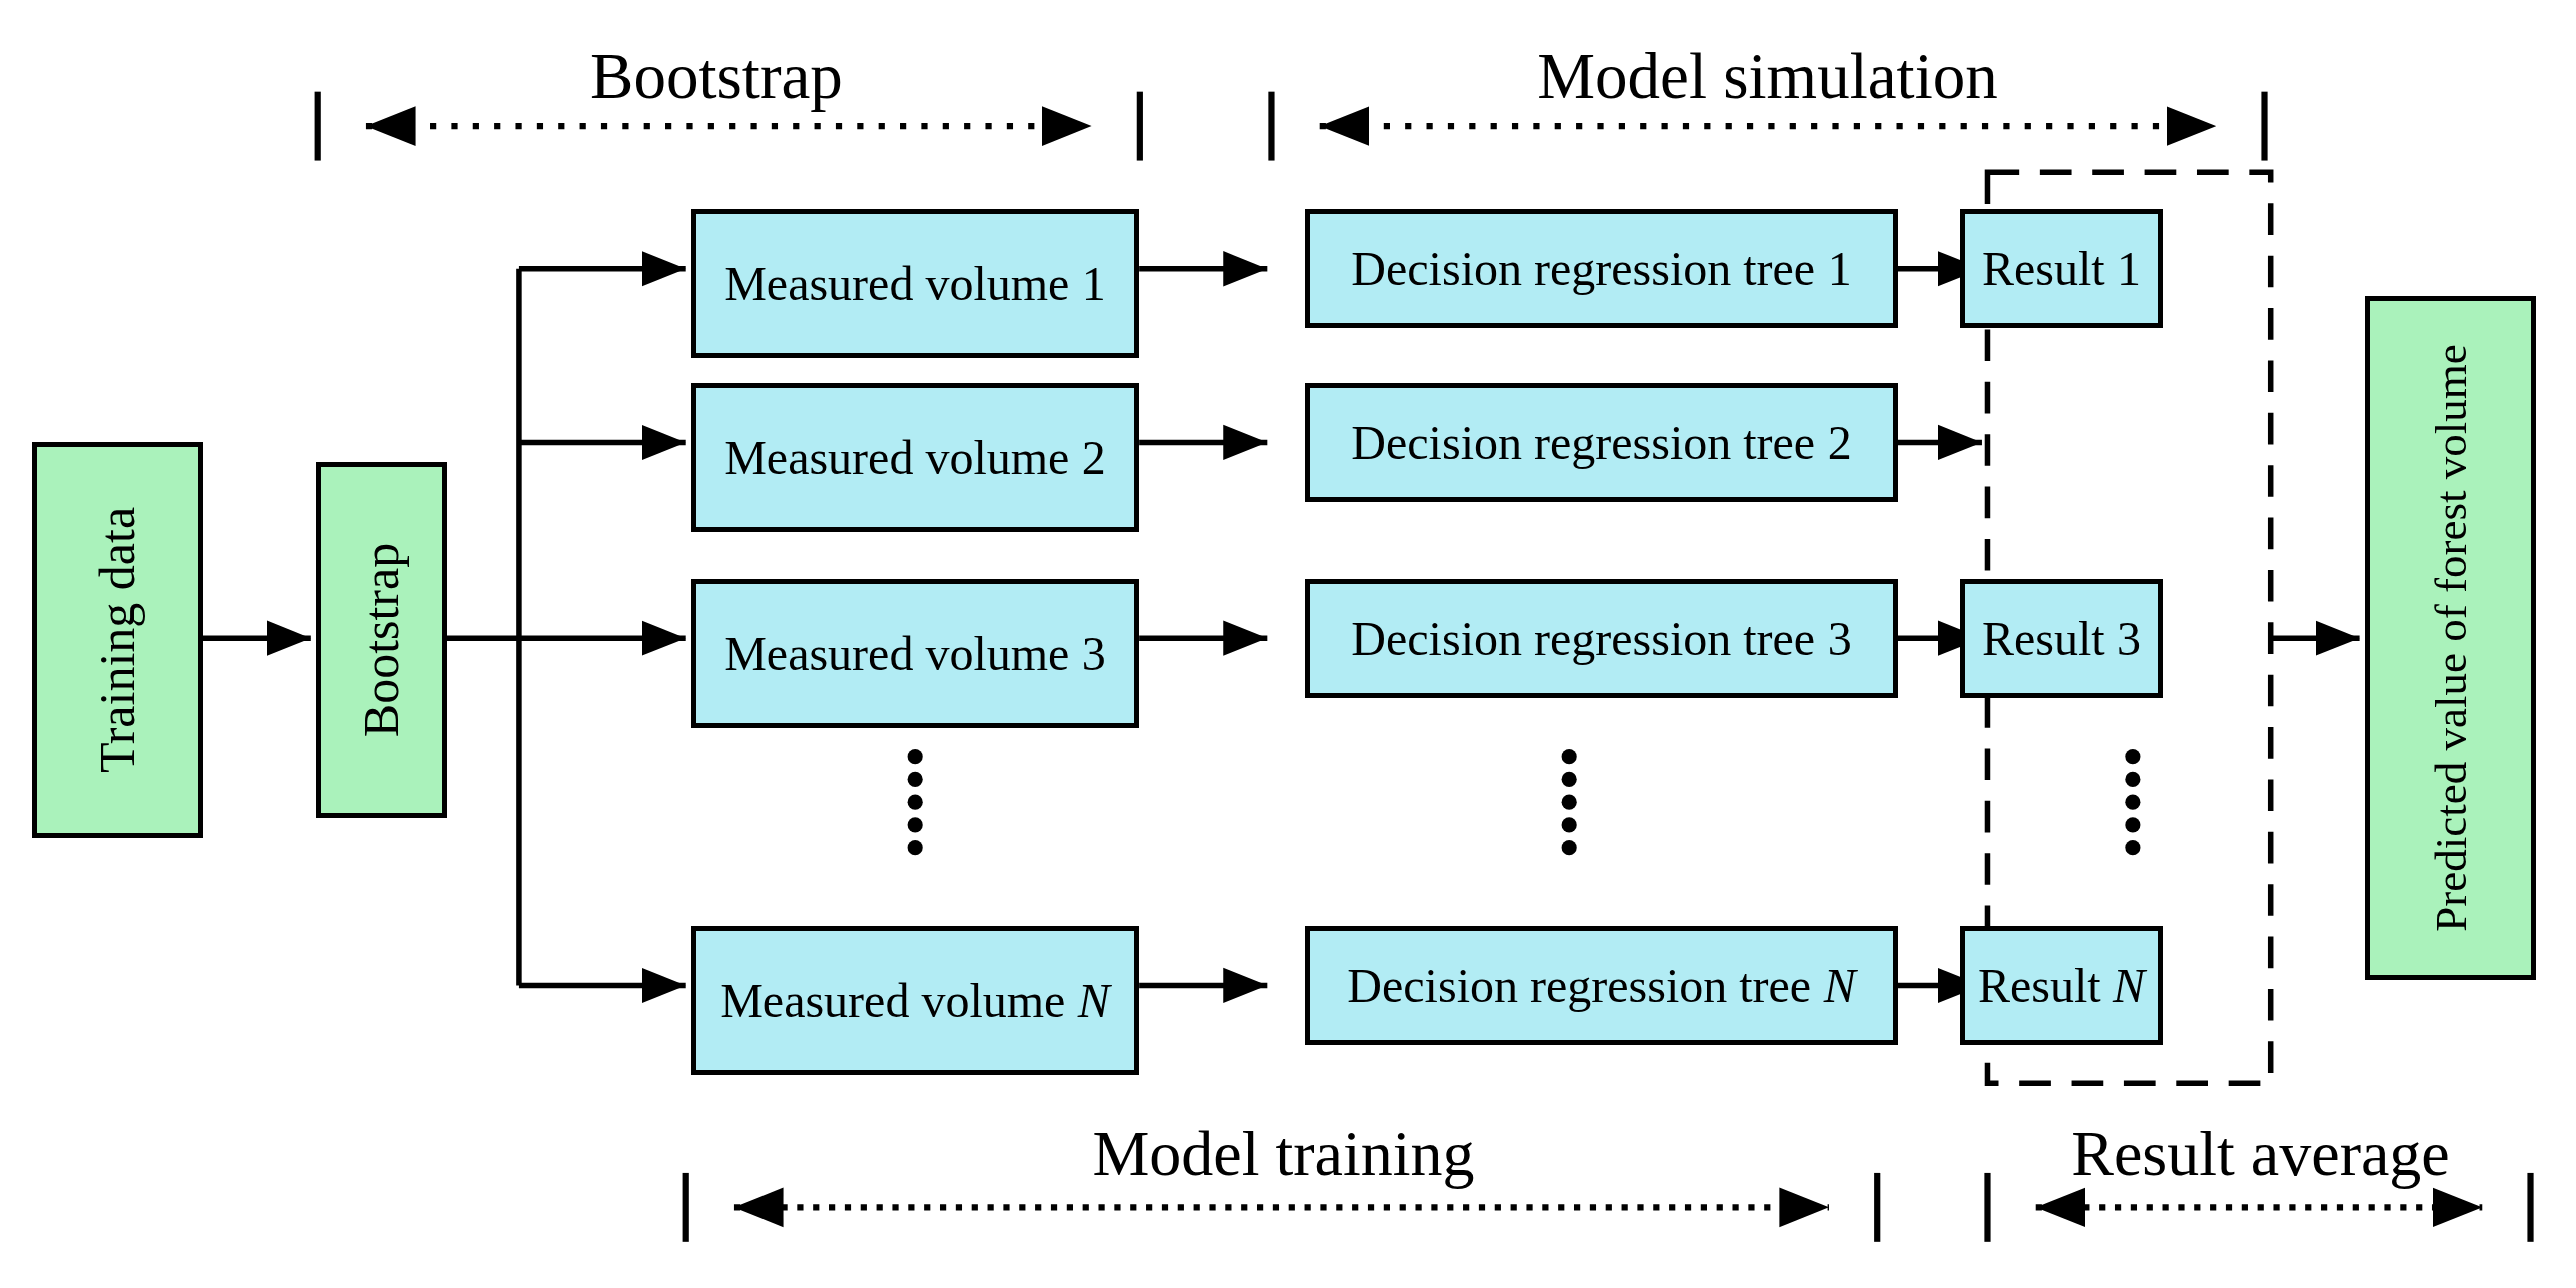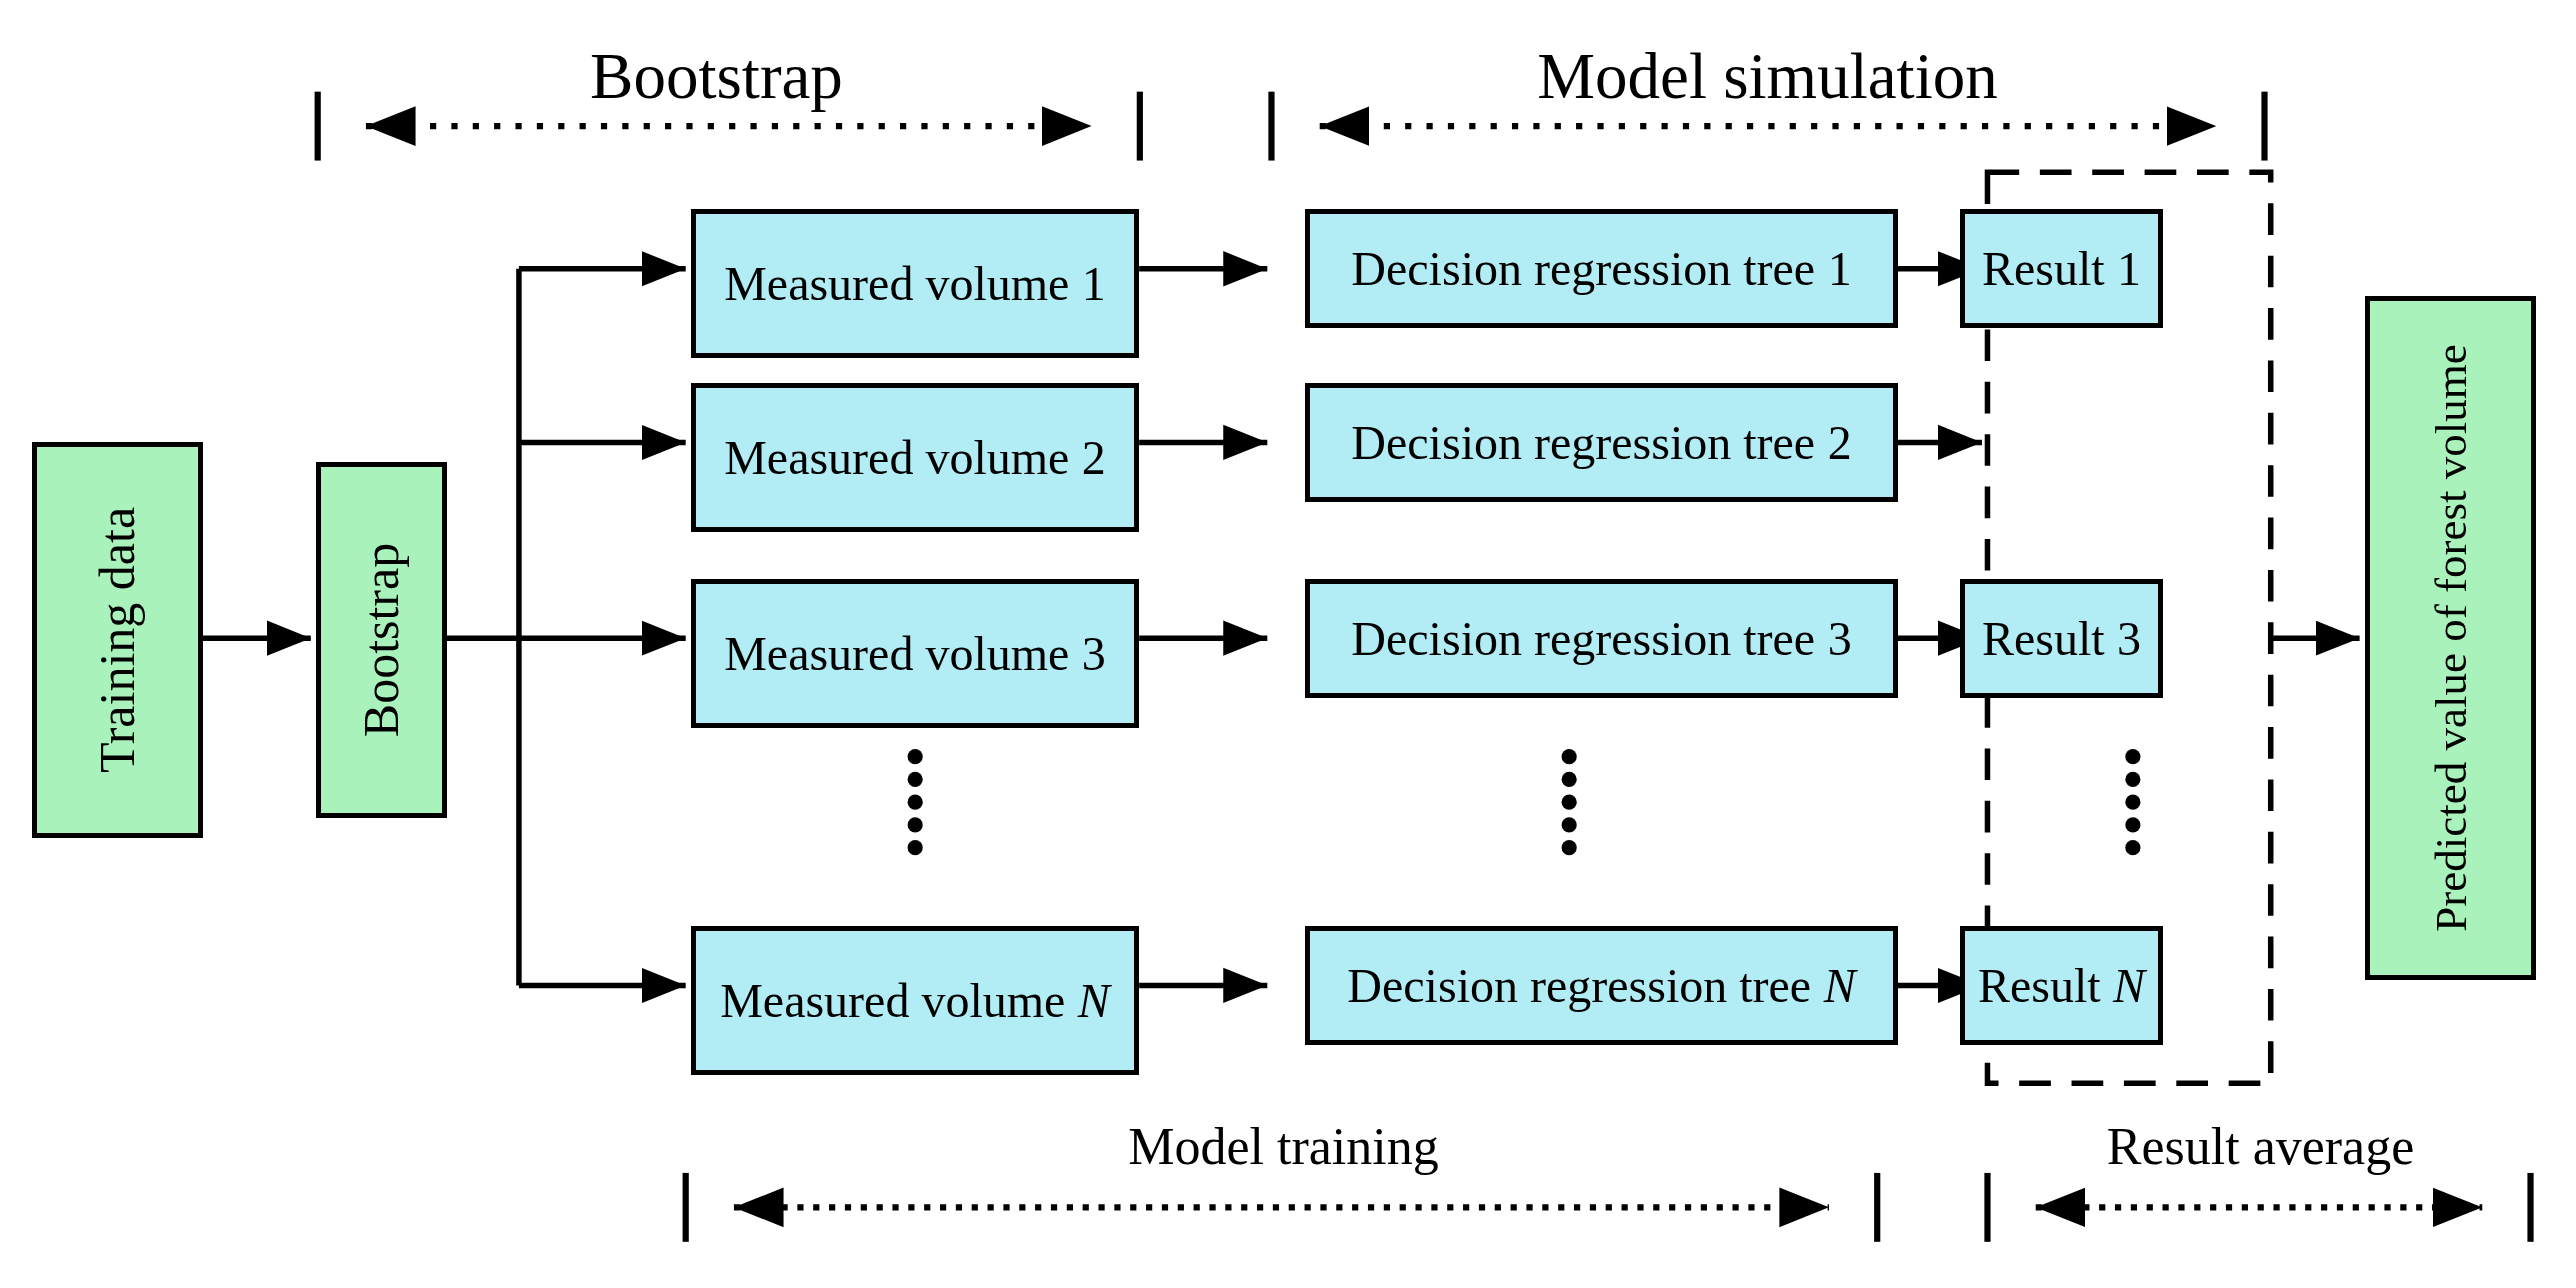--- a/index.html
+++ b/index.html
@@ -28,21 +28,21 @@
   .cyan{background:var(--node_cyan);}
   .hlabel{font-size:48px;white-space:nowrap;}
   .vtext{transform:rotate(-90deg);white-space:nowrap;display:block;}
   .vt-72{font-size:50px;}
   .vt-66{font-size:45px;}
   .bracket-label{
     position:absolute;width:689px;
     font-size:65px;line-height:1.12;
     text-align:center;white-space:nowrap;
   }
-  .bracket-label.small{font-size:52px;}
+  .bracket-label.small{font-size:64px;}
   .index{margin-left:0.26em;}
   .row-3 .index{font-style:italic;}
   
   #training-data-box{left:32px;top:442px;width:171px;height:396px;}
   #bootstrap-box{left:316px;top:462px;width:131px;height:356px;}
   #predicted-box{left:2365px;top:296px;width:171px;height:684px;}
   .measured{left:691px;width:448px;height:149px;}
   .tree{left:1273px;width:593px;height:119px;margin-left:32px;}
   .result{left:1960px;width:203px;height:119px;}
   .rowtop-0{top:209px;}

